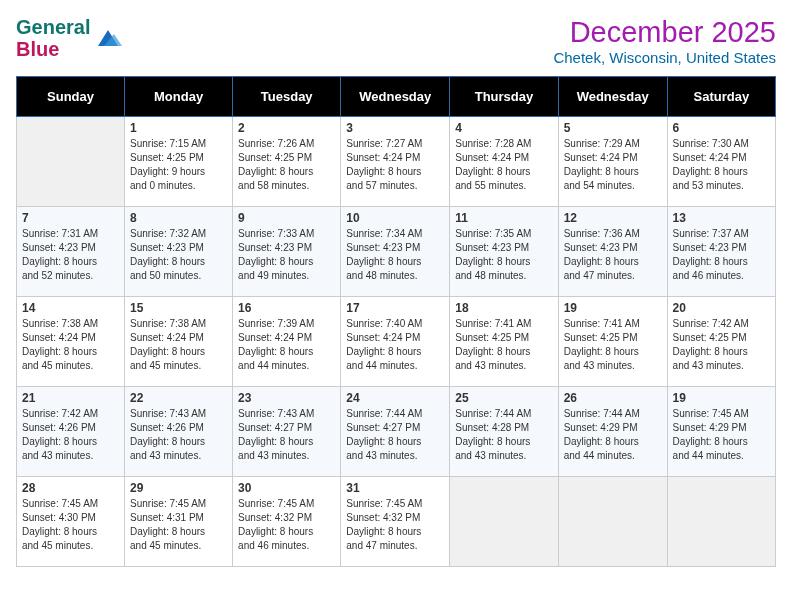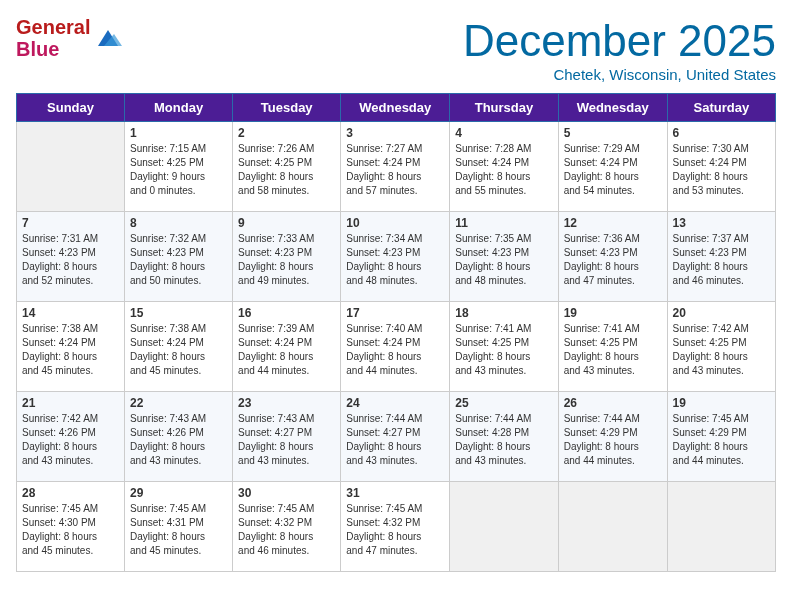--- a/index.html
+++ b/index.html
@@ -20,50 +20,50 @@
       display: flex;
       align-items: center;
     }
     .logo-text {
       display: flex;
       flex-direction: column;
       font-size: 20px;
       font-weight: bold;
       line-height: 1.1;
     }
-    .logo-general { color: #b91c1c; }
+    .logo-general { color: #0f766e; }
     .logo-blue { color: #be185d; }
     .logo-icon {
       width: 28px;
       height: 28px;
       margin-left: 4px;
     }
     .title-block {
       text-align: right;
     }
     .month-title {
-      font-size: 44px;
+      font-size: 29px;
       font-weight: normal;
-      color: #0369a1;
+      color: #a21caf;
     }
     .location {
       font-size: 15px;
       color: #0369a1;
     }
     .calendar {
       width: 100%;
       border-collapse: collapse;
       border: 1px solid #ccc;
     }
     .calendar th {
-      background: #4c1d95;
+      background: #000000;
       color: #fff;
       font-size: 13px;
       font-weight: bold;
-      padding: 6px 4px;
+      padding: 12px 4px;
       text-align: center;
       border: 1px solid #2a6aaa;
     }
     .calendar td {
       vertical-align: top;
       width: 110px;
       min-height: 80px;
       height: 90px;
       padding: 4px 5px;
       border: 1px solid #ccc;

